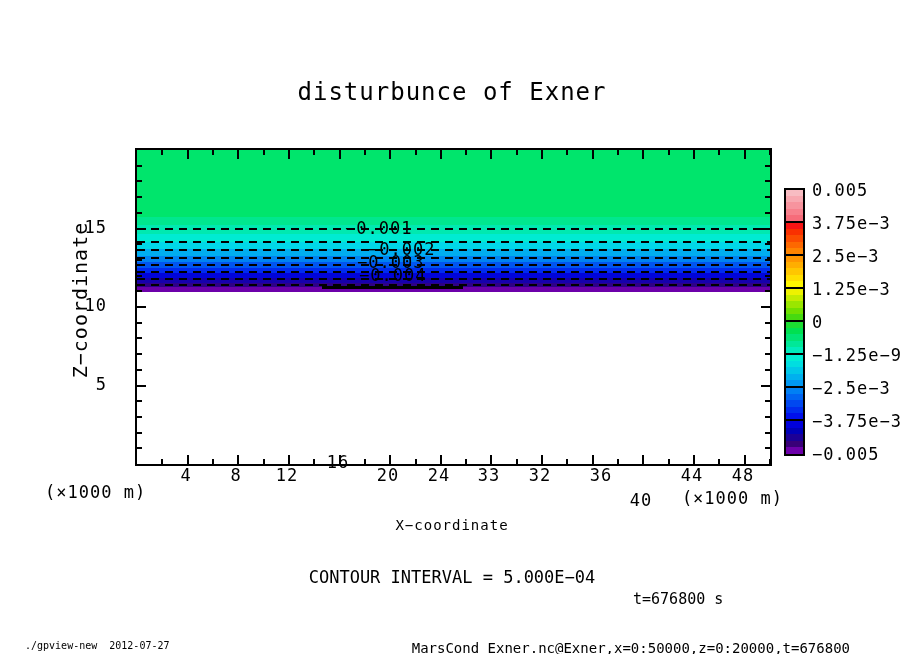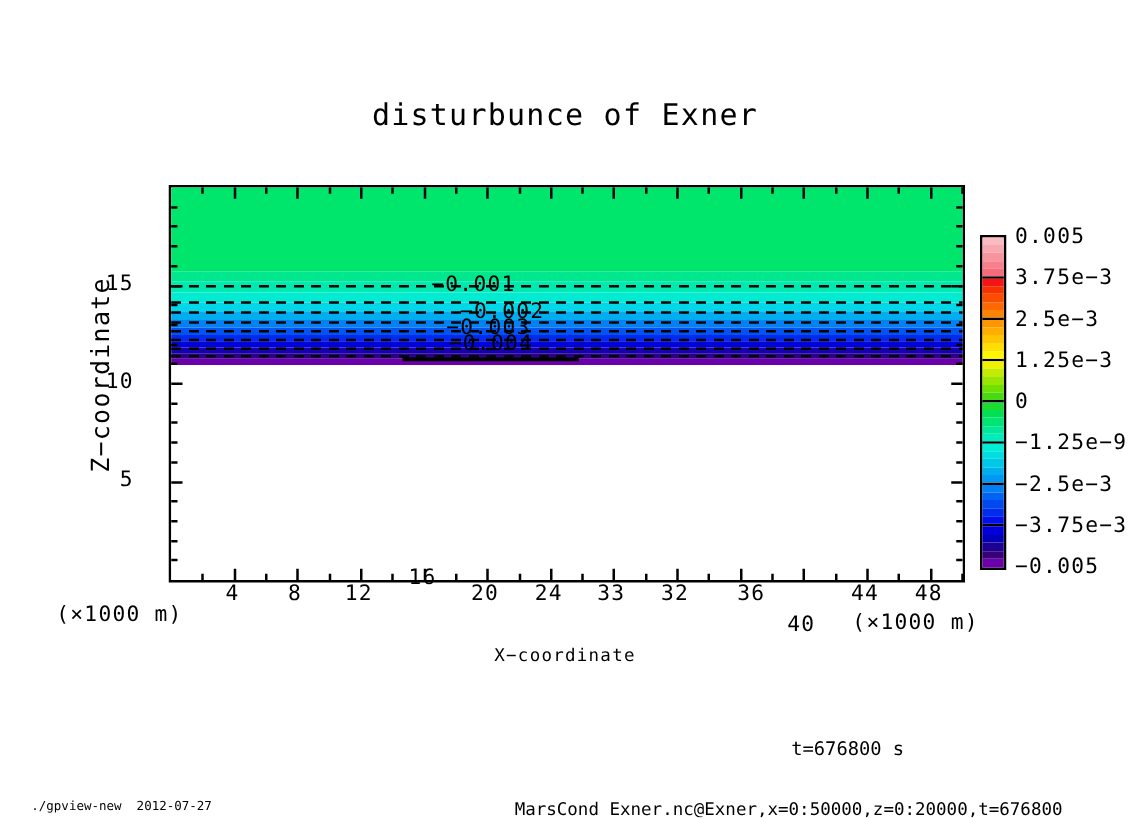--- a/index.html
+++ b/index.html
@@ -212,20 +212,21 @@
       </div>
       <div class="cbox">
         <div class="cstrip" style="background: rgb(0, 0, 220);"></div>
         <div class="cstrip" style="background: rgb(0, 0, 184);"></div>
         <div class="cstrip" style="background: rgb(28, 0, 150);"></div>
         <div class="cstrip" style="background: rgb(56, 0, 120);"></div>
         <div class="cstrip" style="background: rgb(108, 0, 170);"></div>
       </div>
     </div>
 
+  <div class="abs" id="contour-interval-note">CONTOUR INTERVAL = 5.000E−04</div>
   <div class="abs" id="time-annotation">t=676800 s</div>
   <div class="abs" id="footer-left">./gpview-new  2012-07-27</div>
   <div class="abs" id="footer-right">MarsCond_Exner.nc@Exner,x=0:50000,z=0:20000,t=676800</div>
 <div class="xtlab abs" style="left: 156px; top: 467px;">4</div>
     <div class="xtlab abs" style="left: 206px; top: 467px;">8</div>
     <div class="xtlab abs" style="left: 257px; top: 467px;">12</div>
     <div class="xtlab abs" style="left: 308px; top: 454px;">16</div>
     <div class="xtlab abs" style="left: 358px; top: 467px;">20</div>
     <div class="xtlab abs" style="left: 409px; top: 467px;">24</div>
     <div class="xtlab abs" style="left: 459px; top: 467px;">33</div>

